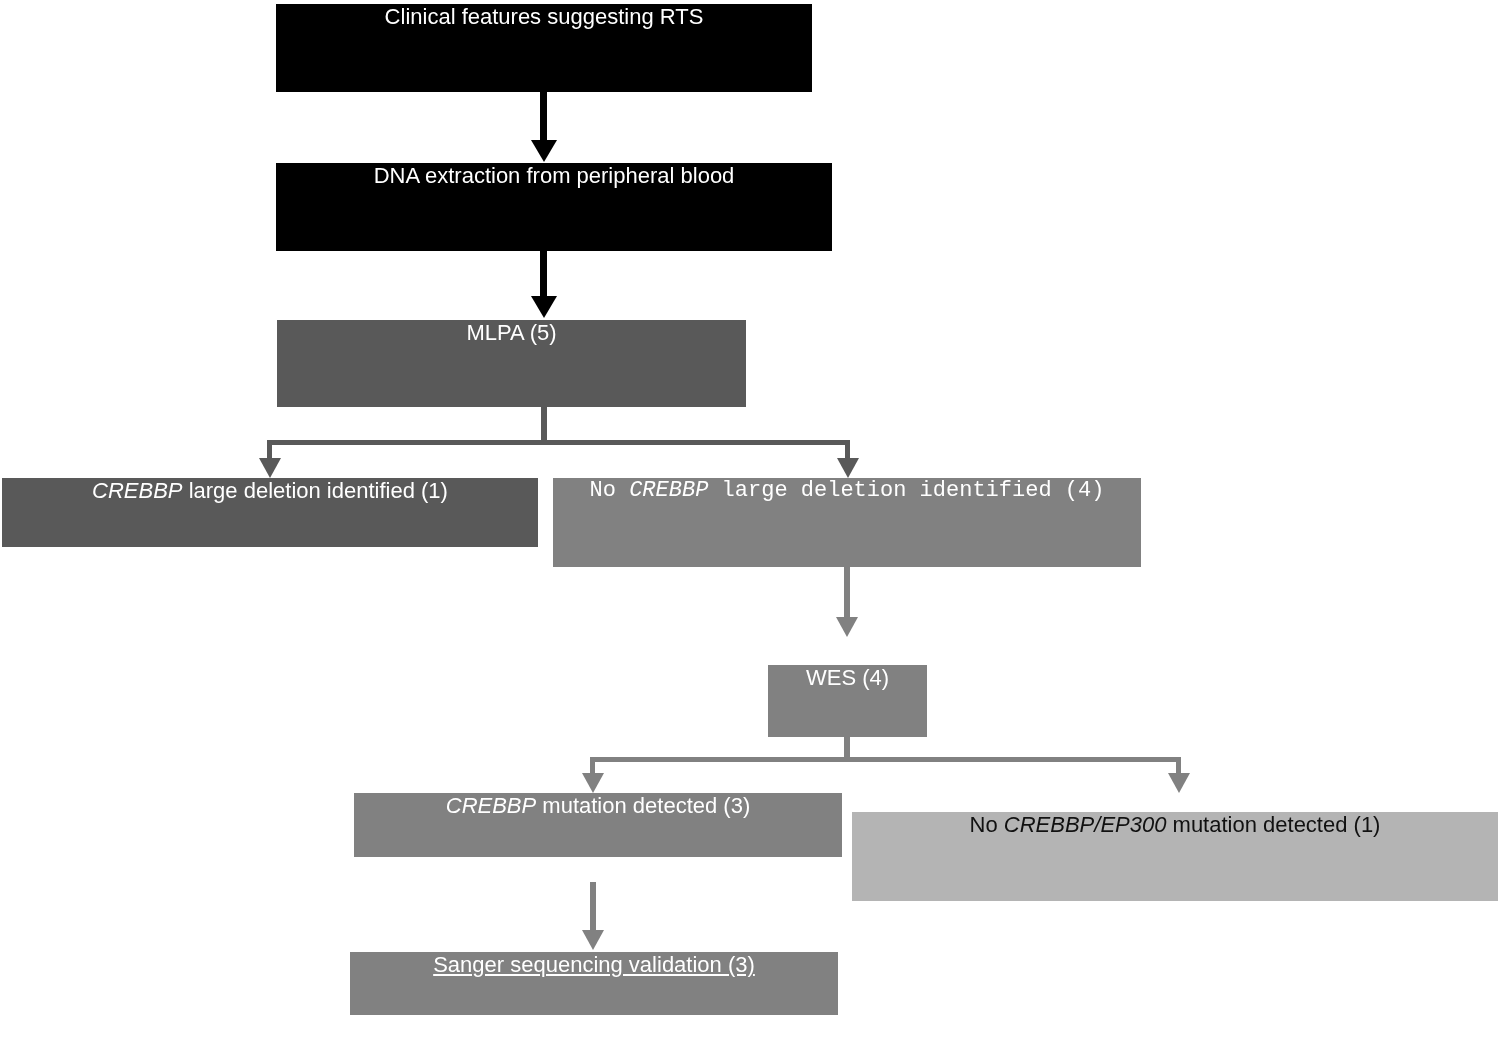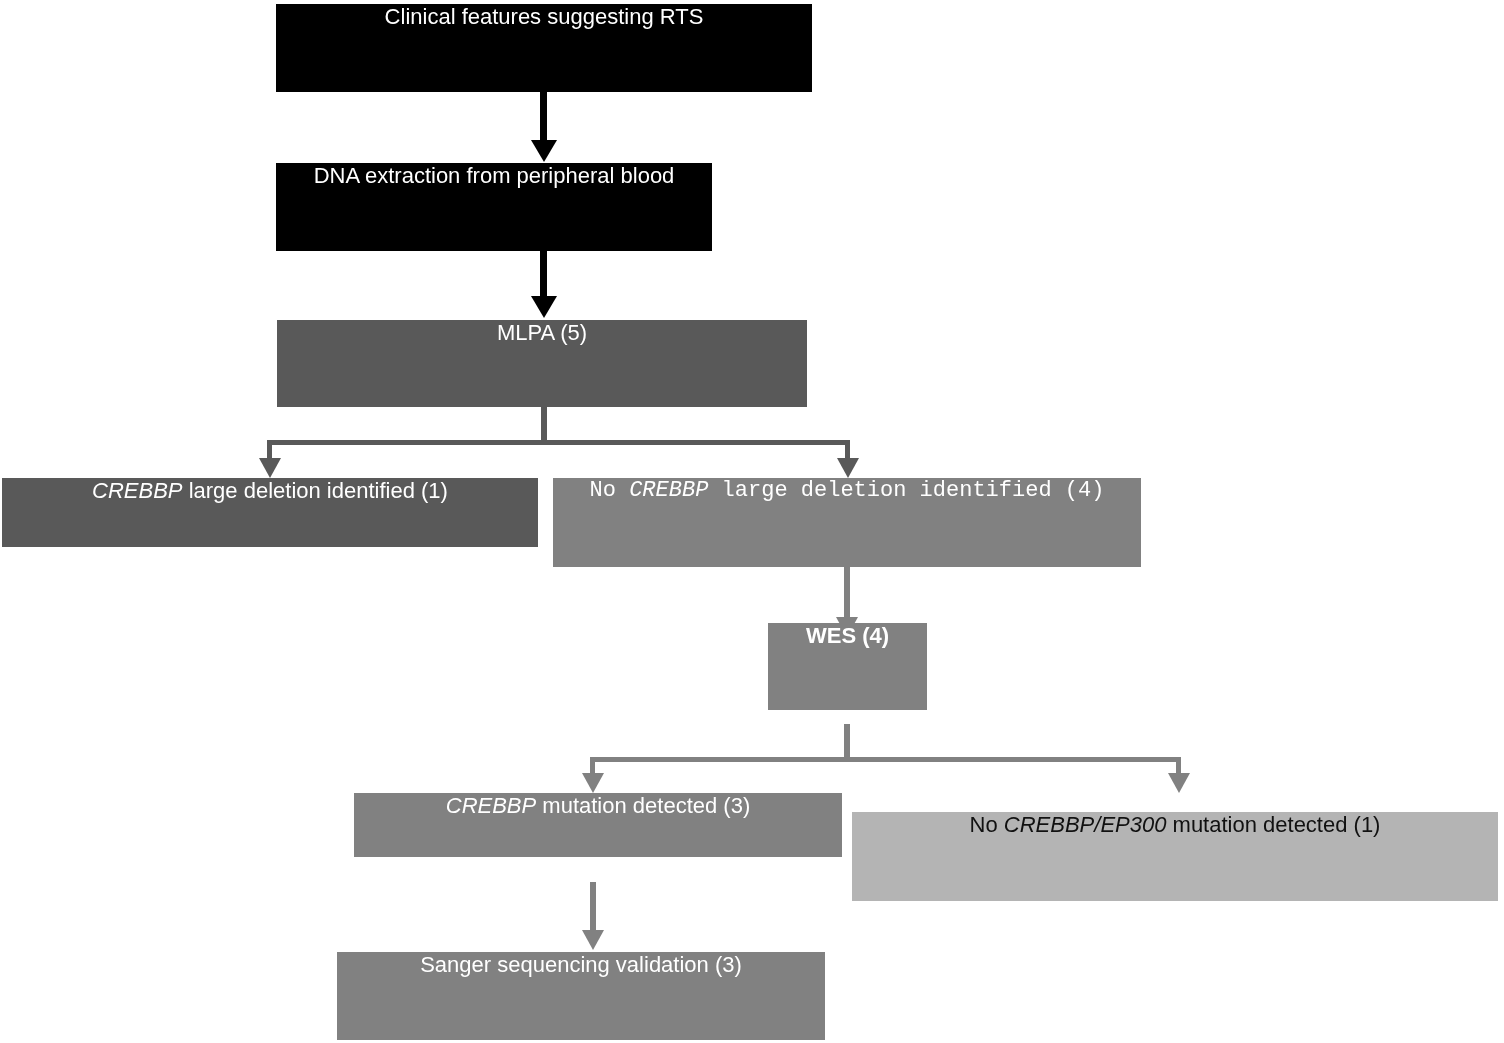--- a/index.html
+++ b/index.html
@@ -59,66 +59,66 @@
 
 <div class="stage">
 
   <div class="bx black" style="left:276px; top:4px; width:536px; height:88px;">
     <span><span>Clinical features suggesting RTS</span></span>
   </div>
 
   <div class="ln blackc" style="left:540px; top:92px; width:7px; height:50px;"></div>
   <div class="ah" style="left:531px; top:140px;"></div>
 
-  <div class="bx black" style="left:276px; top:163px; width:436px; height:88px;">
+  <div class="bx black" style="left:276px; top:163px; width:556px; height:88px;">
     <span><span>DNA extraction from peripheral blood</span></span>
   </div>
 
   <div class="ln blackc" style="left:540px; top:251px; width:7px; height:47px;"></div>
   <div class="ah" style="left:531px; top:296px;"></div>
 
-  <div class="bx dark" style="left:277px; top:320px; width:530px; height:87px;">
+  <div class="bx dark" style="left:277px; top:320px; width:469px; height:87px;">
     <span><span>MLPA (5)</span></span>
   </div>
 
   <div class="ln darkc" style="left:541px; top:407px; width:6px; height:38px;"></div>
   <div class="ln darkc" style="left:267px; top:440px; width:583px; height:5px;"></div>
   <div class="ln darkc" style="left:267px; top:440px; width:5px; height:20px;"></div>
   <div class="ah small darkhead" style="left:259px; top:458px;"></div>
   <div class="ln darkc" style="left:845px; top:440px; width:5px; height:20px;"></div>
   <div class="ah small darkhead" style="left:837px; top:458px;"></div>
 
   <div class="bx dark" style="left:2px; top:478px; width:536px; height:69px;">
     <span><span class="seg-it">CREBBP</span><span> large deletion identified (1)</span></span>
   </div>
   <div class="bx mid" style="left:553px; top:478px; width:588px; height:89px;font-family:Liberation Mono, monospace;">
     <span><span>No </span><span class="seg-it">CREBBP</span><span> large deletion identified (4)</span></span>
   </div>
 
   <div class="ln midc" style="left:844px; top:567px; width:6px; height:52px;"></div>
   <div class="ah small" style="left:836px; top:617px;"></div>
 
-  <div class="bx mid" style="left:768px; top:623px; width:159px; height:87px;font-weight:bold;">
+  <div class="bx mid" style="left:768px; top:665px; width:159px; height:72px;">
     <span><span>WES (4)</span></span>
   </div>
 
   <div class="ln midc" style="left:844px; top:724px; width:6px; height:38px;"></div>
   <div class="ln midc" style="left:590px; top:757px; width:591px; height:5px;"></div>
   <div class="ln midc" style="left:590px; top:757px; width:5px; height:18px;"></div>
   <div class="ah small" style="left:582px; top:773px;"></div>
   <div class="ln midc" style="left:1176px; top:757px; width:5px; height:18px;"></div>
   <div class="ah small" style="left:1168px; top:773px;"></div>
 
   <div class="bx mid" style="left:338px; top:793px; width:488px; height:64px;margin-left:16px;">
     <span><span class="seg-it">CREBBP</span><span> mutation detected (3)</span></span>
   </div>
   <div class="bx light" style="left:852px; top:793px; width:646px; height:89px;">
     <span><span>No </span><span class="seg-it">CREBBP/EP300</span><span> mutation detected (1)</span></span>
   </div>
 
   <div class="ln midc" style="left:590px; top:882px; width:6px; height:50px;"></div>
   <div class="ah small" style="left:582px; top:930px;"></div>
 
-  <div class="bx mid" style="left:337px; top:952px; width:488px; height:88px;">
+  <div class="bx mid" style="left:350px; top:952px; width:488px; height:63px;text-decoration:underline;">
     <span><span>Sanger sequencing validation (3)</span></span>
   </div>
 
 </div>
 
 </body></html>

